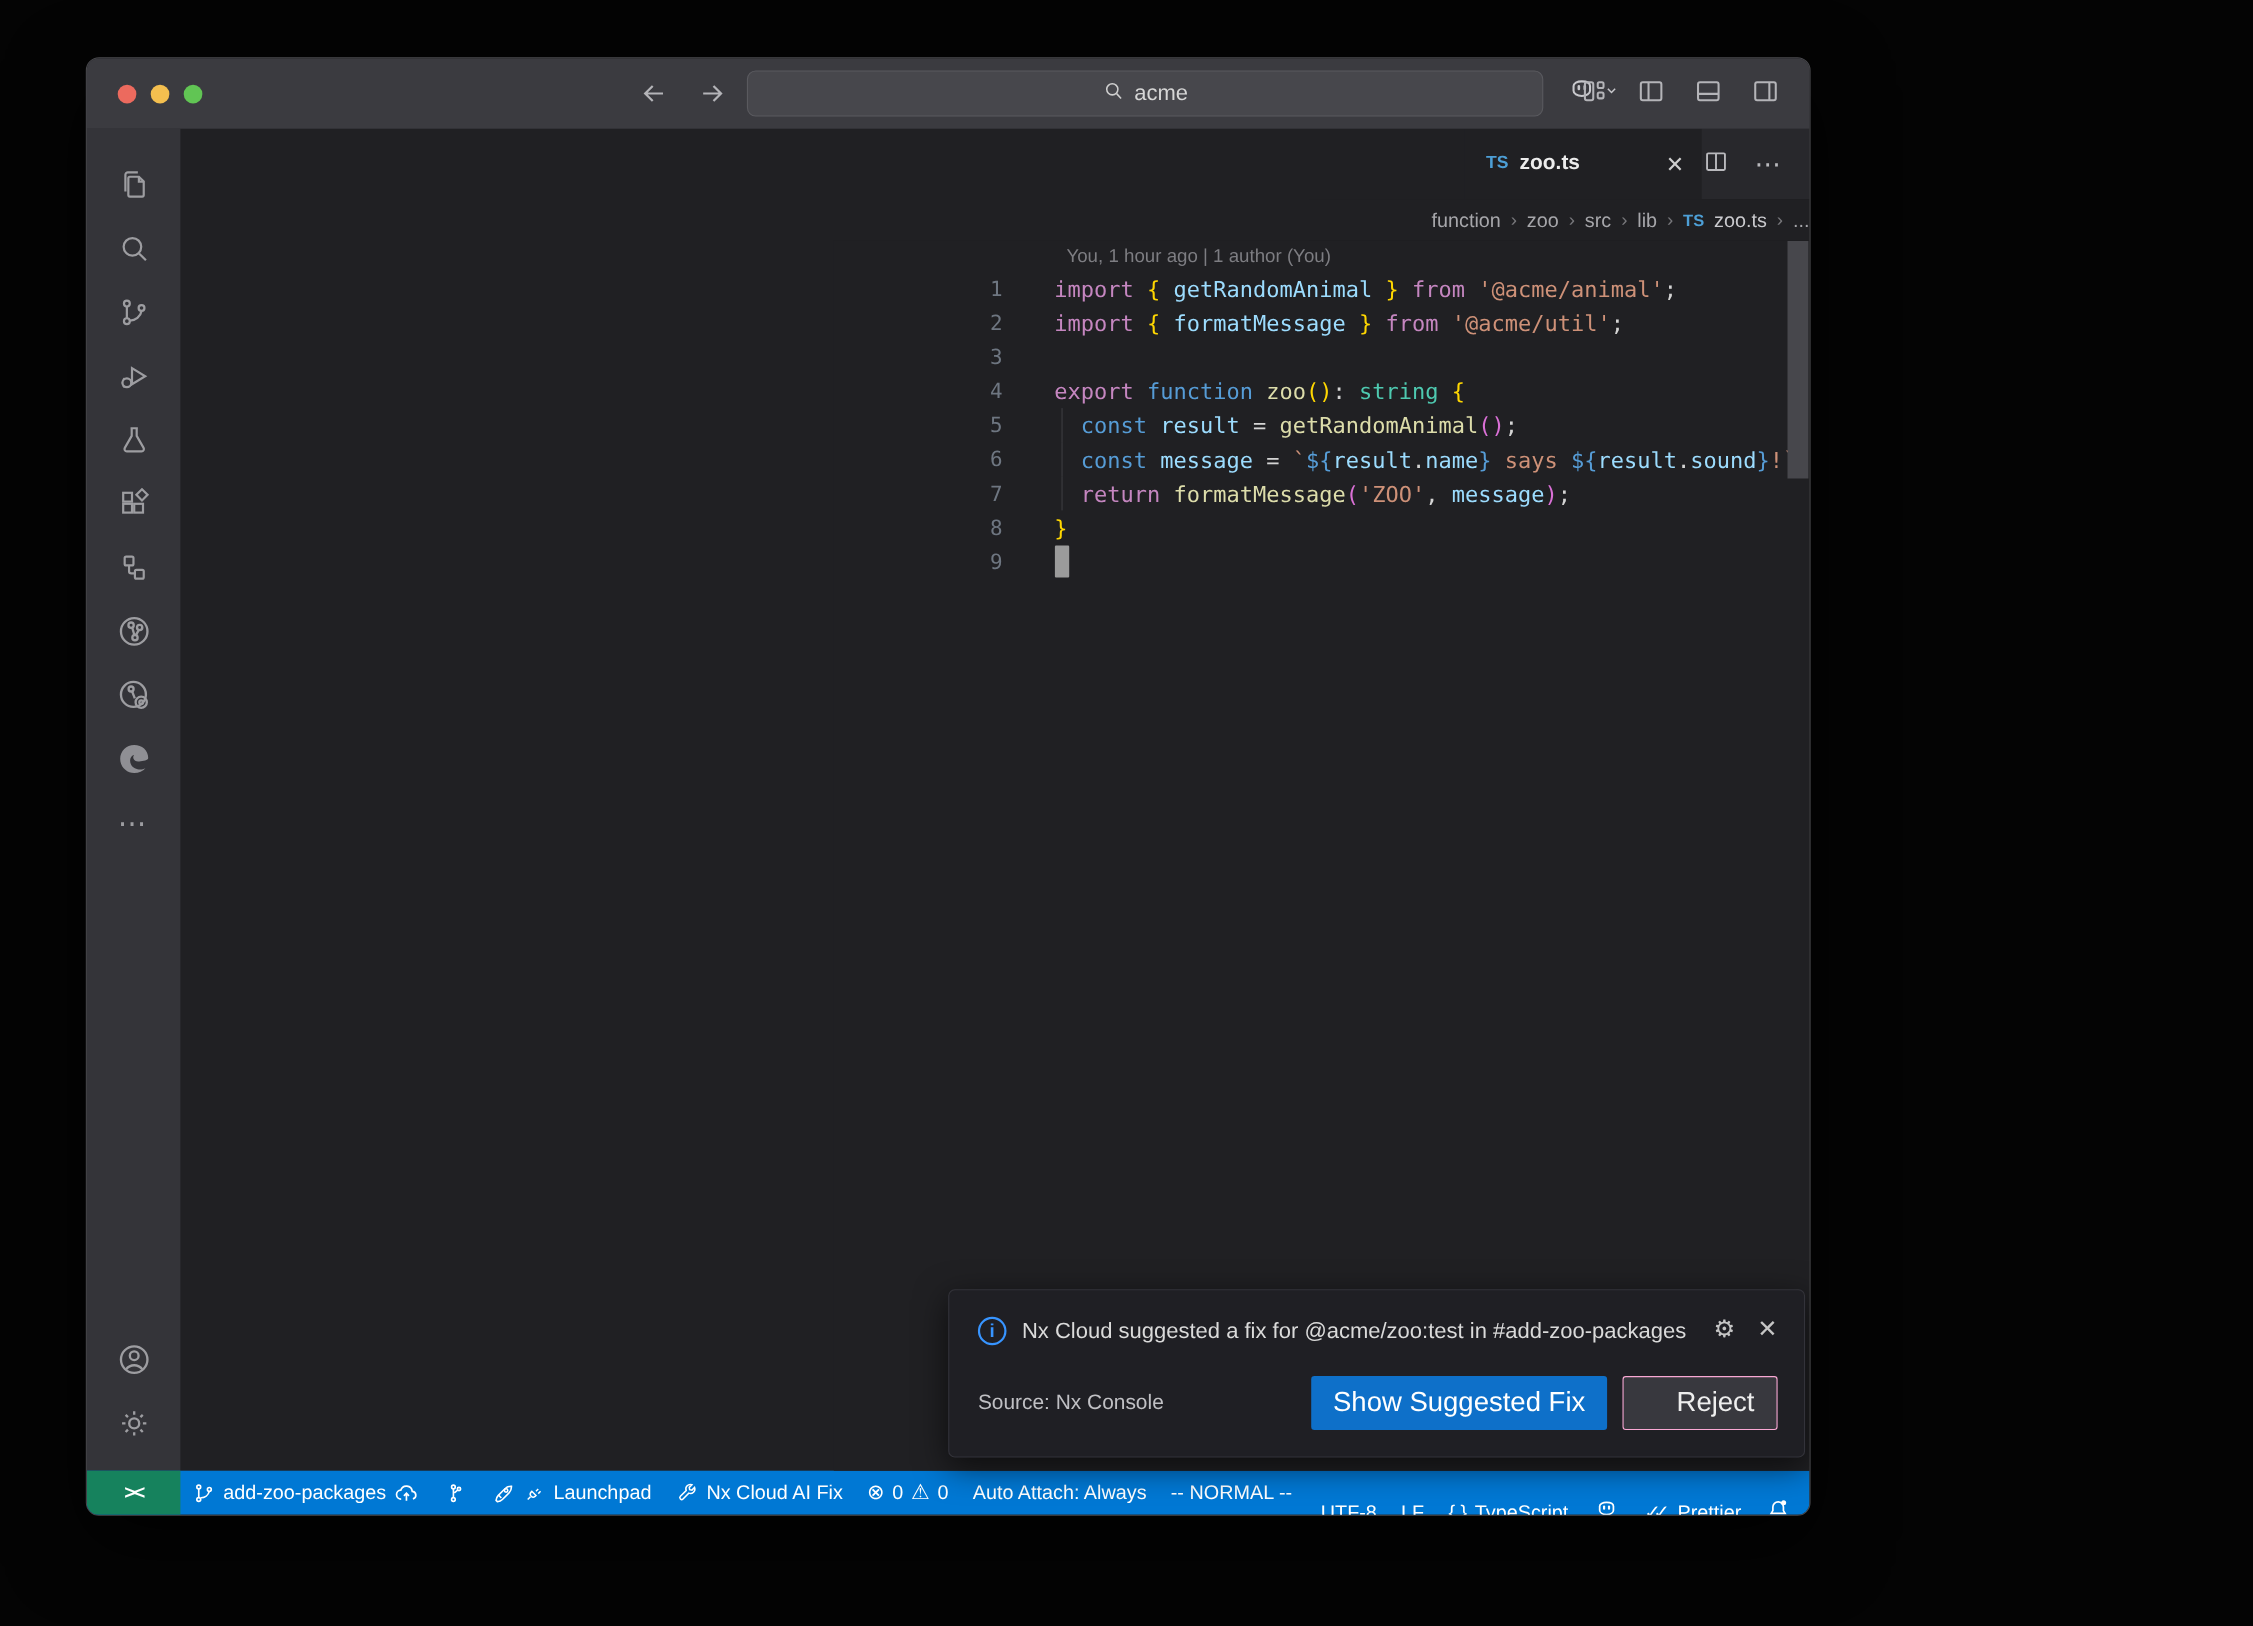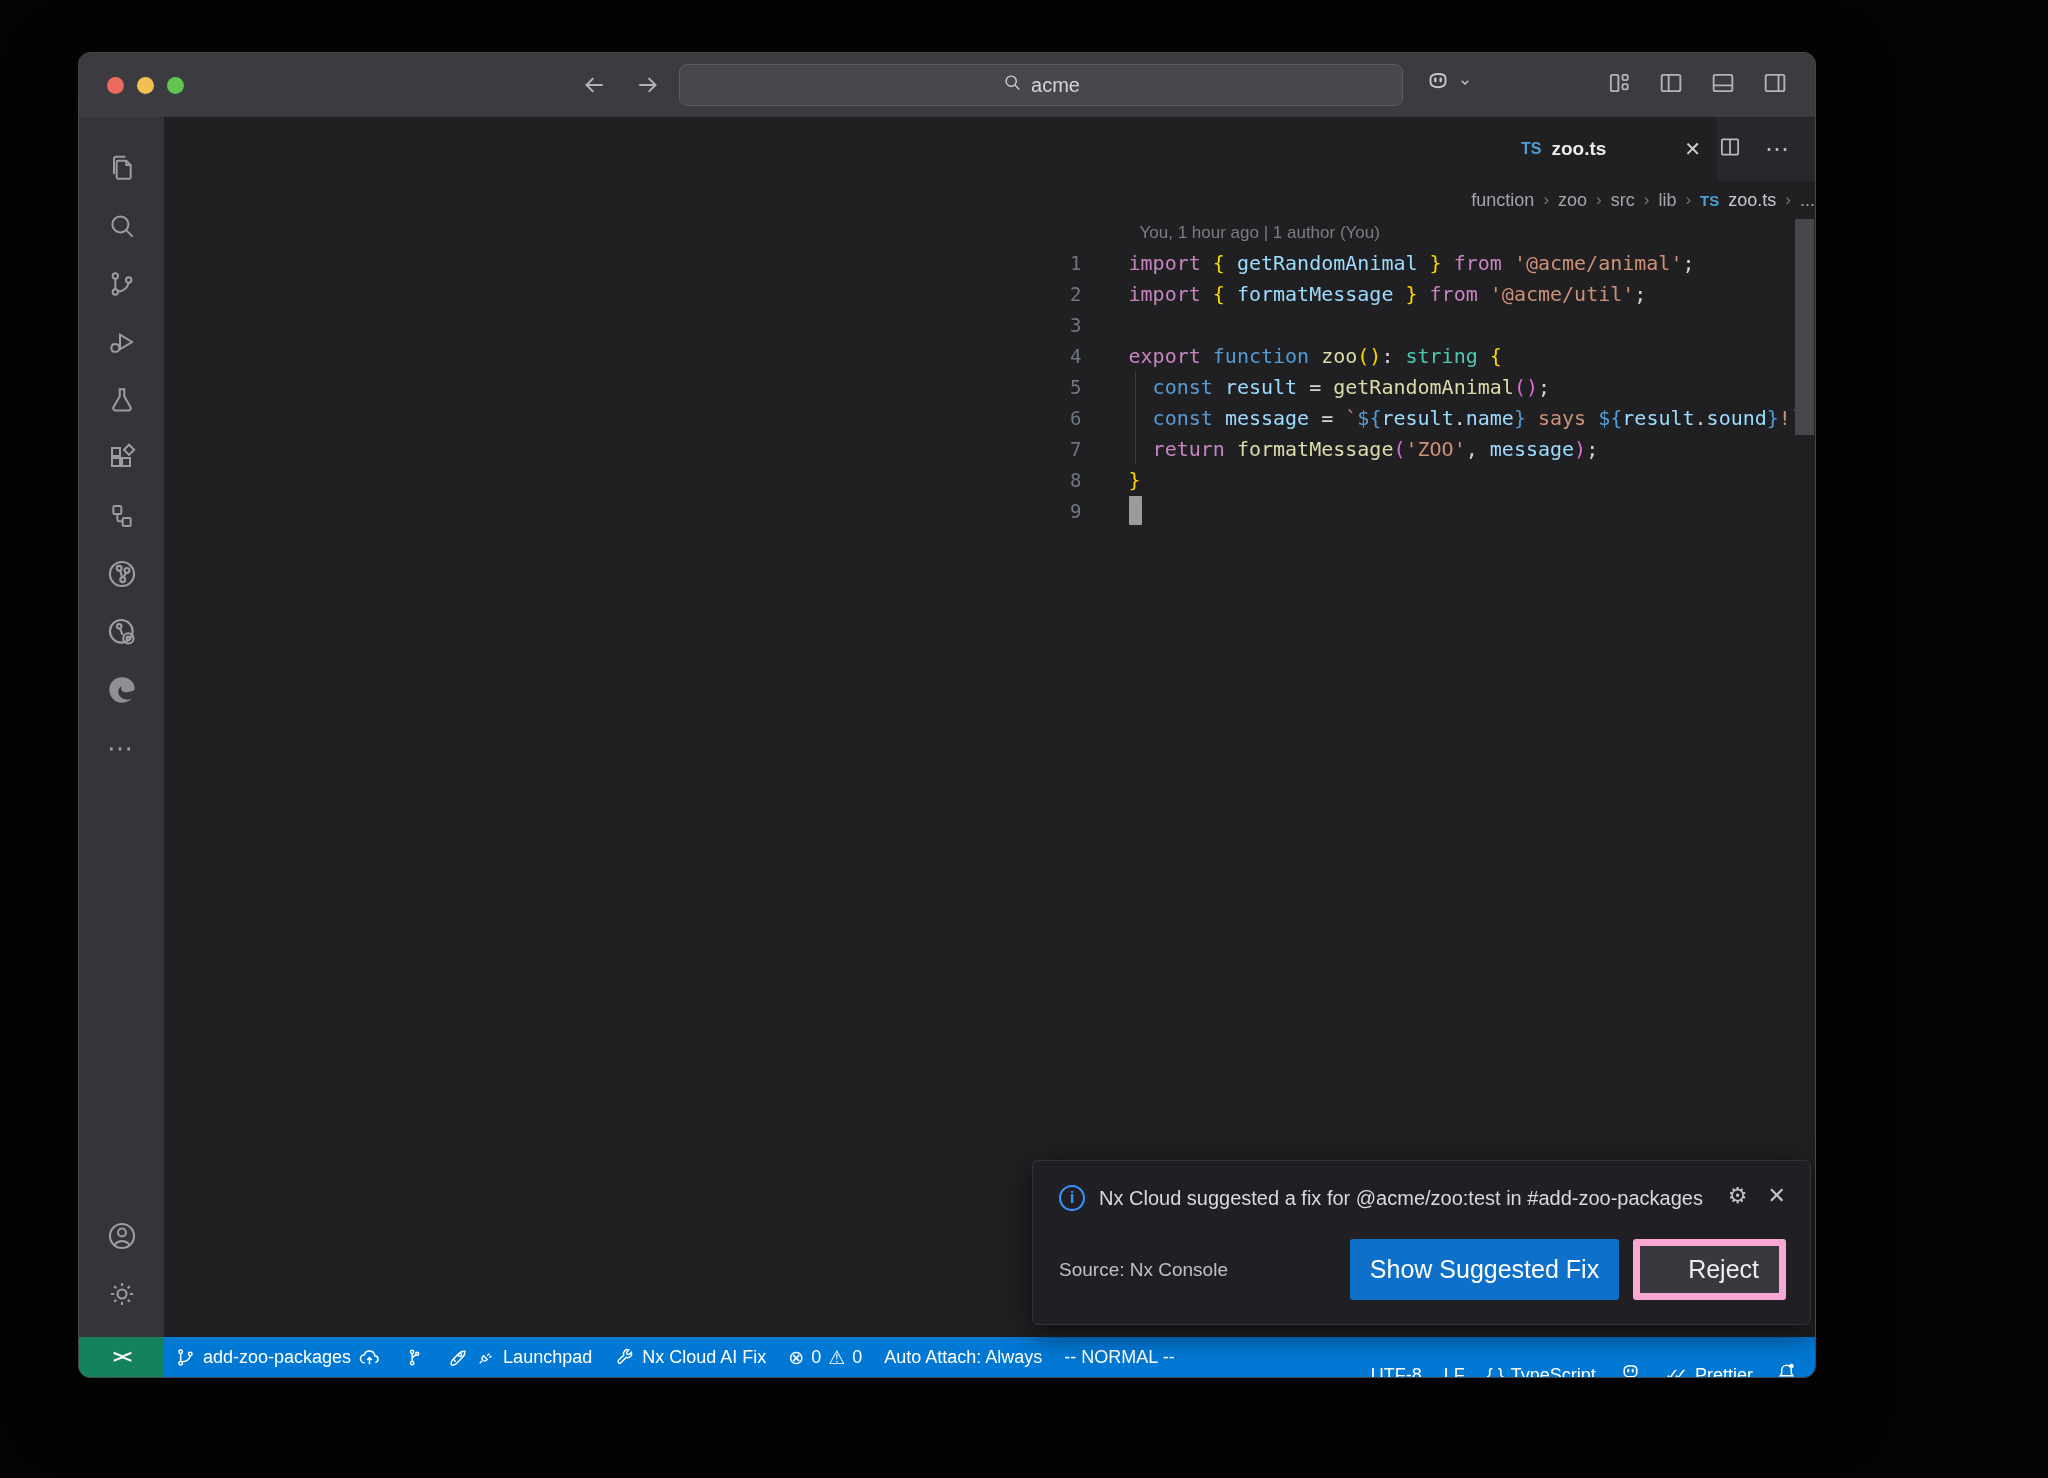--- a/index.html
+++ b/index.html
@@ -1,21 +1,21 @@
 <!DOCTYPE html>
 <html><head>
 <meta charset="utf-8">
 <style>
   * { margin:0; padding:0; box-sizing:border-box; }
   html,body { width:2048px; height:1478px; background:#040404; overflow:hidden;
               font-family:"Liberation Sans", sans-serif; }
   .stage { position:relative; width:2048px; height:1478px; }
 
   
-  .window { position:absolute; left:78px; top:52px; width:1738px; height:1326px;
+  .window { position:absolute; left:78px; top:52px; width:1568px; height:1326px;
             background:#202023; border-radius:12px; overflow:hidden;
             border:1px solid #48484c; box-shadow:0 24px 70px rgba(0,0,0,.8);
             display:flex; flex-direction:column; }
 
   
   .titlebar { height:64px; background:#3b3b40; flex:0 0 64px; display:flex; align-items:center; position:relative; }
   .traffic { display:flex; gap:13px; margin-left:28px; }
   .light { width:17px; height:17px; border-radius:50%; }
   .light.red{ background:#ec6a5e; } .light.yellow{ background:#f4bf4f; } .light.green{ background:#61c554; }
   .nav-arrows { position:absolute; left:500px; display:flex; gap:24px; }
@@ -77,21 +77,21 @@
                font-size:17px; font-weight:bold; display:flex; align-items:center; justify-content:center;
                flex:0 0 26px; margin-top:2px; }
   .toast-msg { width:608px; color:#dadada; font-size:20px; line-height:30px; }
   .toast-top-icons { margin-left:auto; display:flex; gap:20px; color:#c5c5c5; font-size:22px; }
   .toast-bottom { display:flex; align-items:center; margin-top:26px; }
   .toast-source { color:#c0c0c4; font-size:19px; }
   .toast-buttons { margin-left:auto; display:flex; gap:14px; }
   .btn { font-size:25px; padding:9px 20px; border-radius:3px; border:none;
          font-family:"Liberation Sans", sans-serif; }
   .btn-primary { background:#0e70c9; color:#fff; }
-  .btn-secondary { background:#38383e; color:#eee; border:7px solid #f9a8d4;padding-left:48px; }
+  .btn-secondary { background:#38383e; color:#eee; border:1px solid #f9a8d4;padding-left:48px; }
 
   
   .statusbar { height:40px; flex:0 0 40px; background:#0078d4; color:#fff; display:flex;
                align-items:stretch; font-size:18px; }
   .sb-remote { width:85px; background:#16825d; display:flex; align-items:center; justify-content:center;
                font-weight:bold; letter-spacing:-2px; font-size:18px; }
   .sb-item { display:flex; align-items:center; gap:7px; padding:0 11px; white-space:nowrap; }
   .sb-left { display:flex; align-items:stretch; }
   .sb-right { margin-left:auto; display:flex; align-items:stretch; padding-right:6px;margin-top:36px; }
   .sb-icon { display:flex; align-items:center; }

